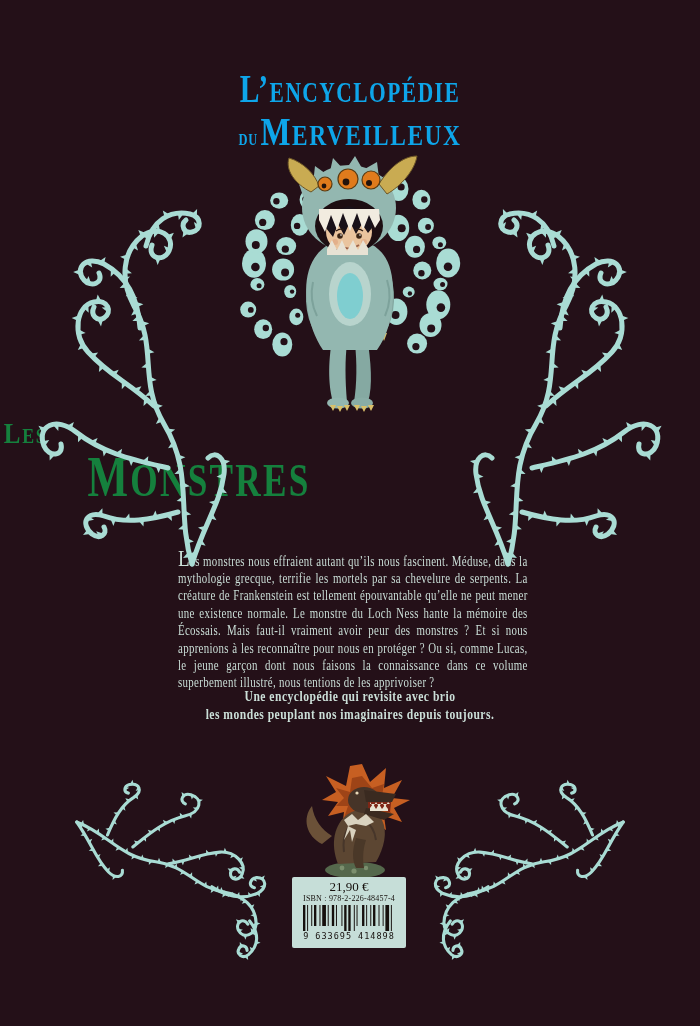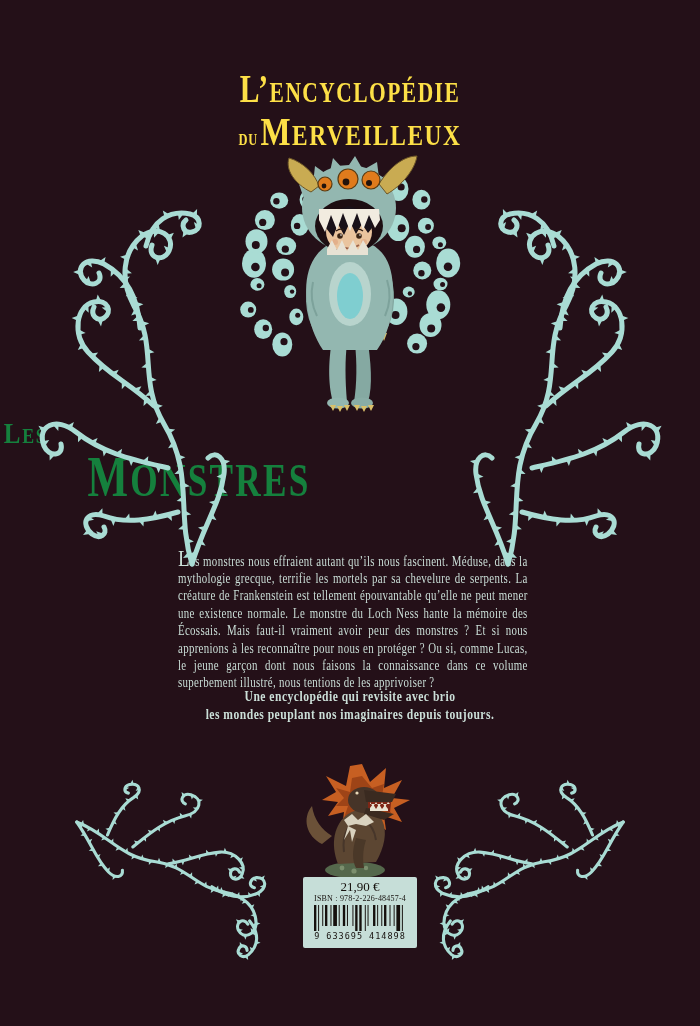--- a/index.html
+++ b/index.html
@@ -2,21 +2,21 @@
 <html><head>
 <meta charset="utf-8">
 <style>
   html,body{margin:0;padding:0;background:#120a0e;}
   .cover{
     position:relative;width:700px;height:1026px;margin:0 auto;
     background:#241018;overflow:hidden;
     font-family:"Liberation Serif", serif;
   }
   
-  .series{position:absolute;top:68px;left:0;width:100%;text-align:center;color:#fde047;line-height:1.04;}
+  .series{position:absolute;top:68px;left:0;width:100%;text-align:center;color:#0ea5e9;line-height:1.04;}
   .series .l1{display:inline-block;font-size:29px;font-weight:bold;letter-spacing:2px;transform:scaleX(.74);transform-origin:center;}
   .series .l1::first-letter{font-size:1.38em;}
   .series .l2wrap{display:block;transform:scaleX(.78);transform-origin:center;margin-top:1px;}
   .series .du{font-size:16px;font-weight:bold;letter-spacing:1px;vertical-align:baseline;margin-right:3px;}
   .series .big{display:inline-block;font-size:30px;font-weight:bold;letter-spacing:2px;}
   .series .big::first-letter{font-size:1.36em;}
   
   .title-block{position:absolute;top:417px;left:0;width:100%;text-align:left;color:#15803d;}
   .title-block .les{display:inline-block;font-size:21px;font-weight:bold;letter-spacing:2px;transform:scaleX(.85);}
   .title-block .les::first-letter{font-size:1.4em;}
@@ -41,21 +41,21 @@
   #vine-right{left:462px;top:168px;transform:scaleX(-1);}
   #vine-bl{left:90px;top:668px;transform:rotate(128deg) scale(.62);}
   #vine-br{left:400px;top:668px;transform:scaleX(-1) rotate(128deg) scale(.62);}
   .vine-slot path.vine{fill:none;stroke:#a9dcd4;stroke-width:5;stroke-linecap:round;}
   .vine-slot .thorn{fill:#a9dcd4;}
   
   #monster-svg{position:absolute;left:233px;top:152px;width:234px;height:262px;}
   #creature-svg{position:absolute;left:298px;top:760px;width:114px;height:120px;}
   
   .barcode-panel{
-    position:absolute;left:303px;top:877px;width:114px;height:71px;
+    position:absolute;left:292px;top:877px;width:114px;height:71px;
     background:#c6ded8;border-radius:2px;text-align:center;color:#16100d;
     box-sizing:border-box;padding-top:3px;
   }
   .barcode-panel .price{font-size:13px;line-height:14px;}
   .barcode-panel .isbn{font-size:8px;line-height:9px;letter-spacing:.2px;}
   .barcode-panel svg{display:block;margin:2px auto 0 auto;}
   .barcode-digits{font-family:"DejaVu Sans Mono", monospace;font-size:8.5px;line-height:8px;letter-spacing:1px;display:flex;justify-content:center;gap:6px;}
 </style>
 </head>
 <body>

